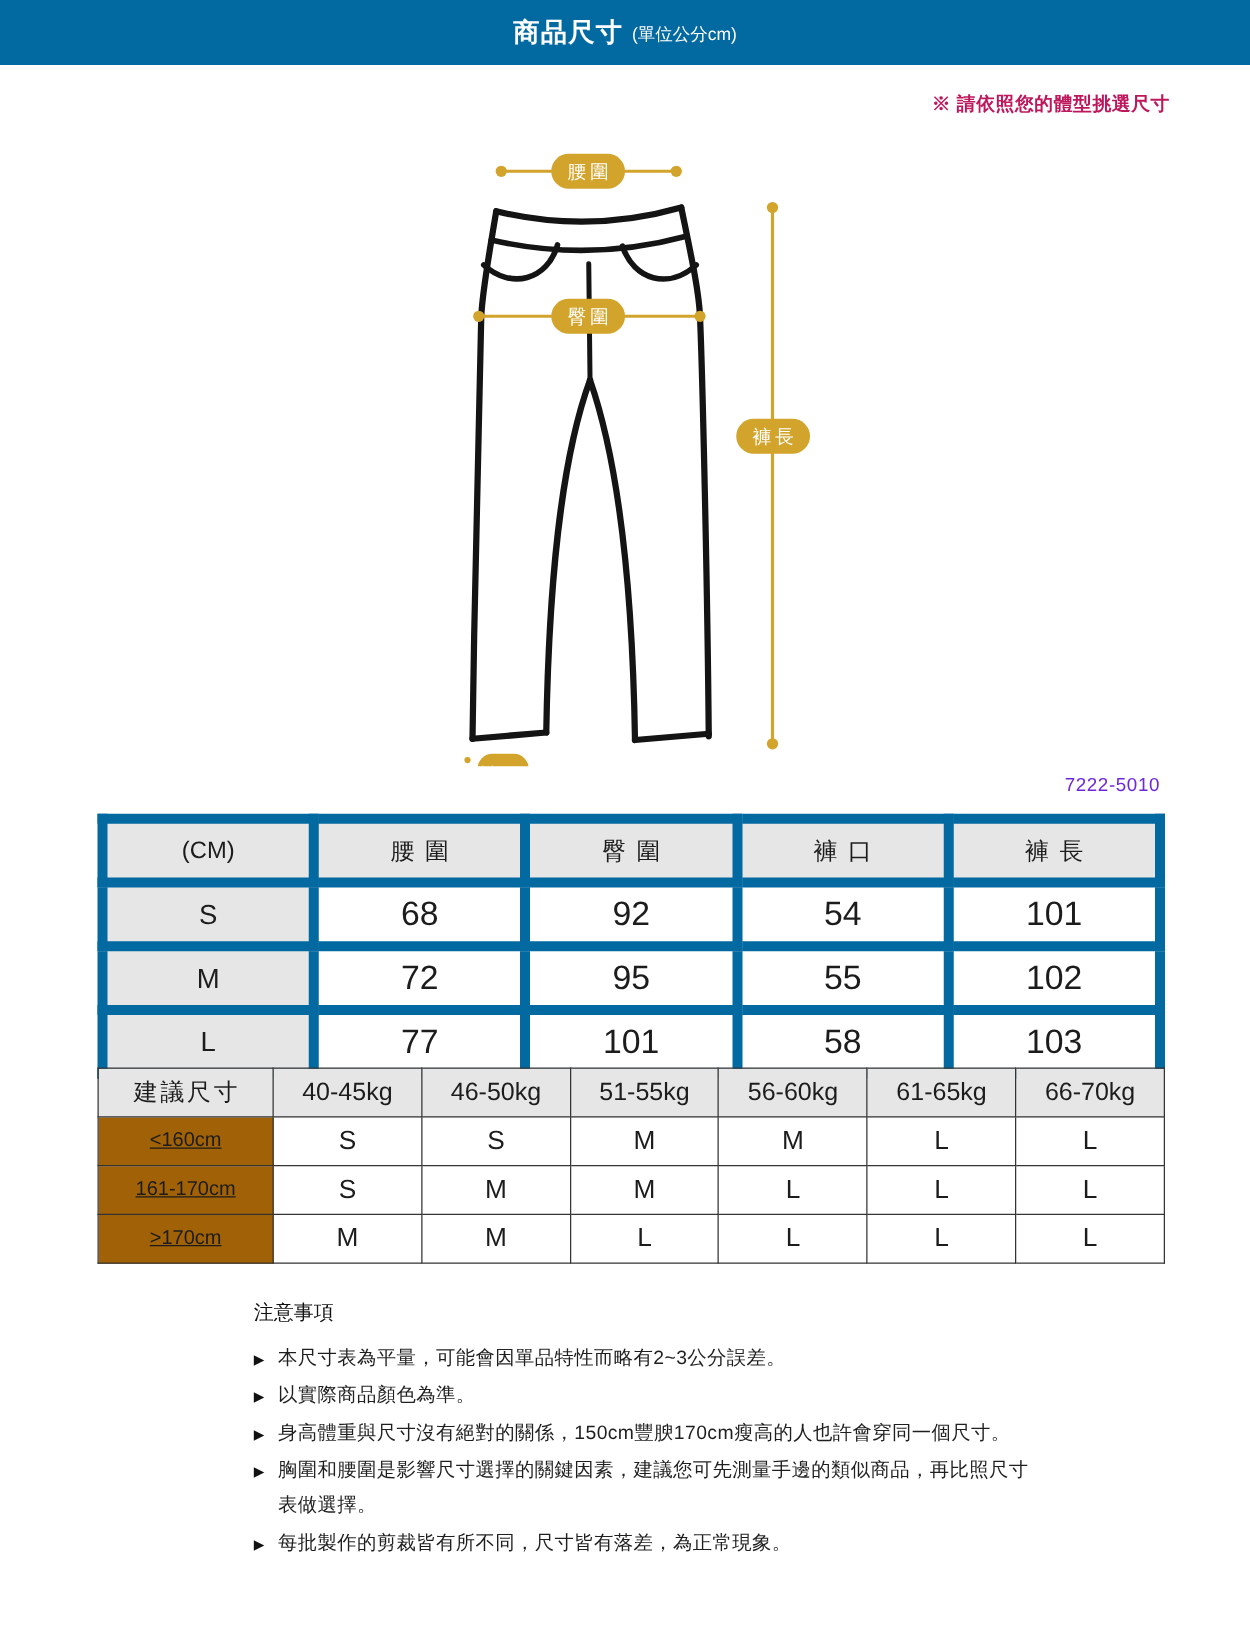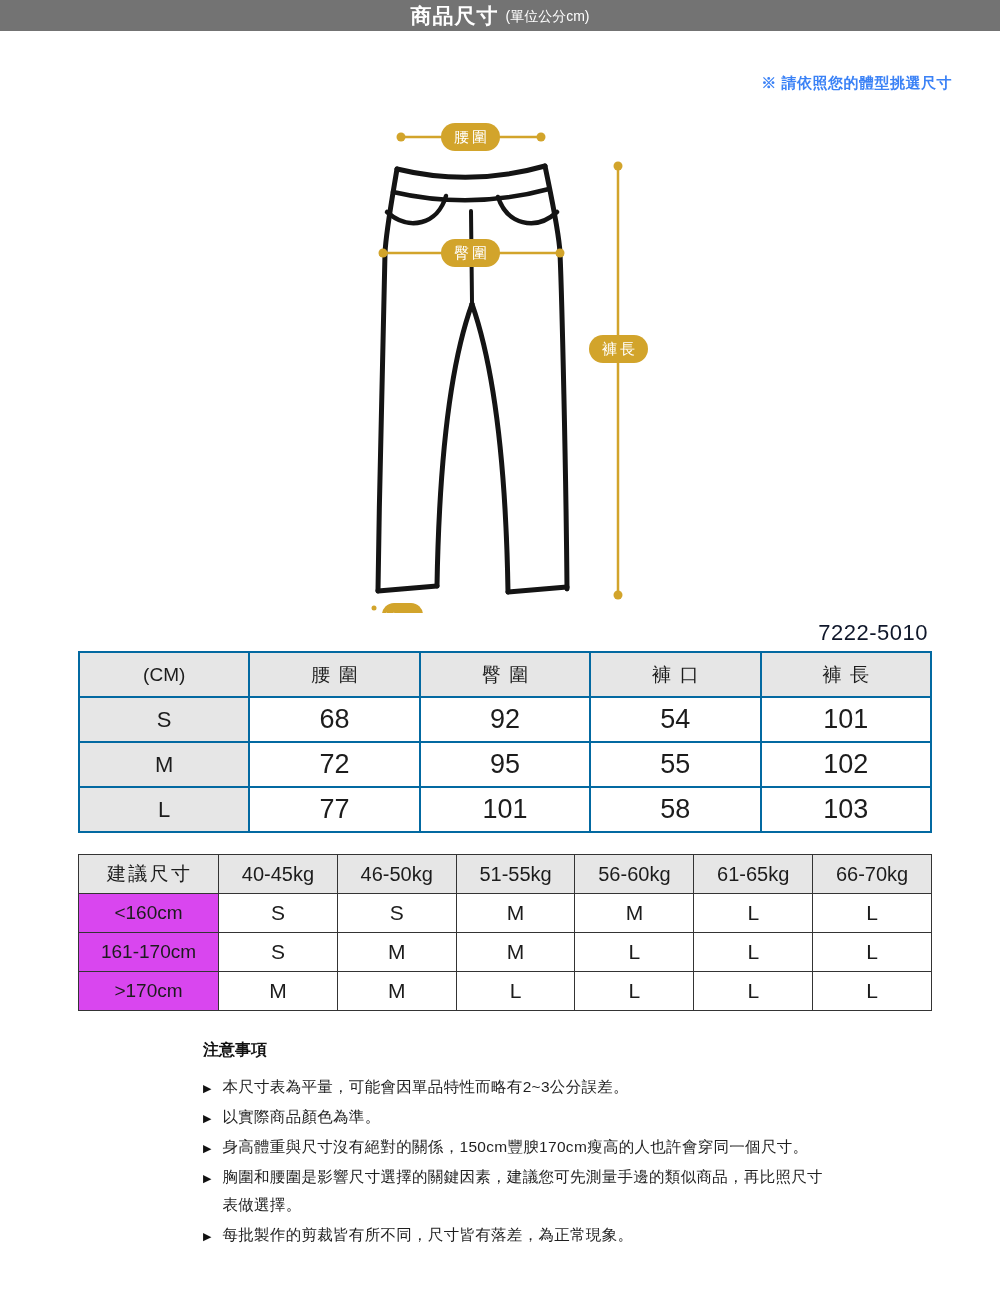--- a/index.html
+++ b/index.html
@@ -2,49 +2,49 @@
 <html><head>
 <meta charset="utf-8">
 <style>
   html,body{margin:0;padding:0;background:#fff;}
   .page{
     position:relative;width:1000px;height:1311px;background:#fff;overflow:hidden;
     font-family:"Liberation Sans",sans-serif;color:#1c1c1c;
   }
   
   .header-bar{
-    position:absolute;left:0;top:0;width:1000px;height:31px;background:#737373;
+    position:absolute;left:0;top:0;width:1000px;height:52px;background:#0369a1;
     display:flex;align-items:center;justify-content:center;
   }
   .header-bar .title{color:#fff;font-size:21px;font-weight:bold;letter-spacing:1px;}
   .header-bar .subtitle{color:#fff;font-size:14px;margin-left:7px;margin-top:3px;}
   
-  .fit-tip{position:absolute;top:74px;right:48px;font-size:15px;font-weight:bold;color:#3b82f6;letter-spacing:.5px;}
+  .fit-tip{position:absolute;top:74px;right:64px;font-size:15px;font-weight:bold;color:#be185d;letter-spacing:.5px;}
   
   .diagram{position:absolute;left:340px;top:110px;}
   .diagram text{font-family:"Liberation Sans",sans-serif;font-size:15px;fill:#fff;letter-spacing:3px;}
   
-  .product-code{position:absolute;top:620px;right:72px;font-size:22px;color:#0f172a;letter-spacing:.5px;}
+  .product-code{position:absolute;top:620px;right:72px;font-size:15px;color:#6d28d9;letter-spacing:.5px;}
   
   table{border-collapse:collapse;table-layout:fixed;text-align:center;position:absolute;left:78px;}
   .t1{top:651px;width:854px;}
-  .t1 th,.t1 td{border:2px solid #0369a1;height:41px;vertical-align:middle;}
+  .t1 th,.t1 td{border:8px solid #0369a1;height:41px;vertical-align:middle;}
   .t1 tr.hdr th{background:#E6E6E6;font-weight:normal;font-size:19px;}
   .t1 .rowlabel{background:#E6E6E6;font-weight:normal;font-size:22px;}
   .t1 td{font-size:27px;}
   .t2{top:854px;width:854px;}
   .t2 th,.t2 td{border:1.5px solid #343434;height:36px;vertical-align:middle;}
   .t2 tr.hdr th{background:#E6E6E6;font-weight:normal;font-size:20px;}
-  .t2 .rowlabel{background:#d946ef;font-weight:normal;font-size:19px;}
+  .t2 .rowlabel{background:#a16207;font-weight:normal;font-size:16px;text-decoration:underline;}
   .t2 td{font-size:21px;}
   .cjk{letter-spacing:.45em;text-indent:.45em;}
   .cjk2{letter-spacing:.12em;text-indent:.12em;font-size:19px !important;margin-top:40px;}
   
   .notes{position:absolute;left:203px;top:1040px;width:710px;color:#1f1f1f;}
-  .notes-title{font-size:16px;font-weight:bold;margin:0 0 12px 0;color:#111;}
+  .notes-title{font-size:16px;font-weight:normal;margin:0 0 12px 0;color:#111;}
   .note-item{display:flex;margin-bottom:2px;}
   .note-bullet{flex:0 0 auto;font-size:11px;line-height:28px;margin-right:11px;color:#111;transform:translateY(1px);}
   .note-text{font-size:15.5px;line-height:28px;letter-spacing:.3px;}
 </style>
 </head>
 <body>
 
 <div class="page">
 
   <div class="header-bar">

